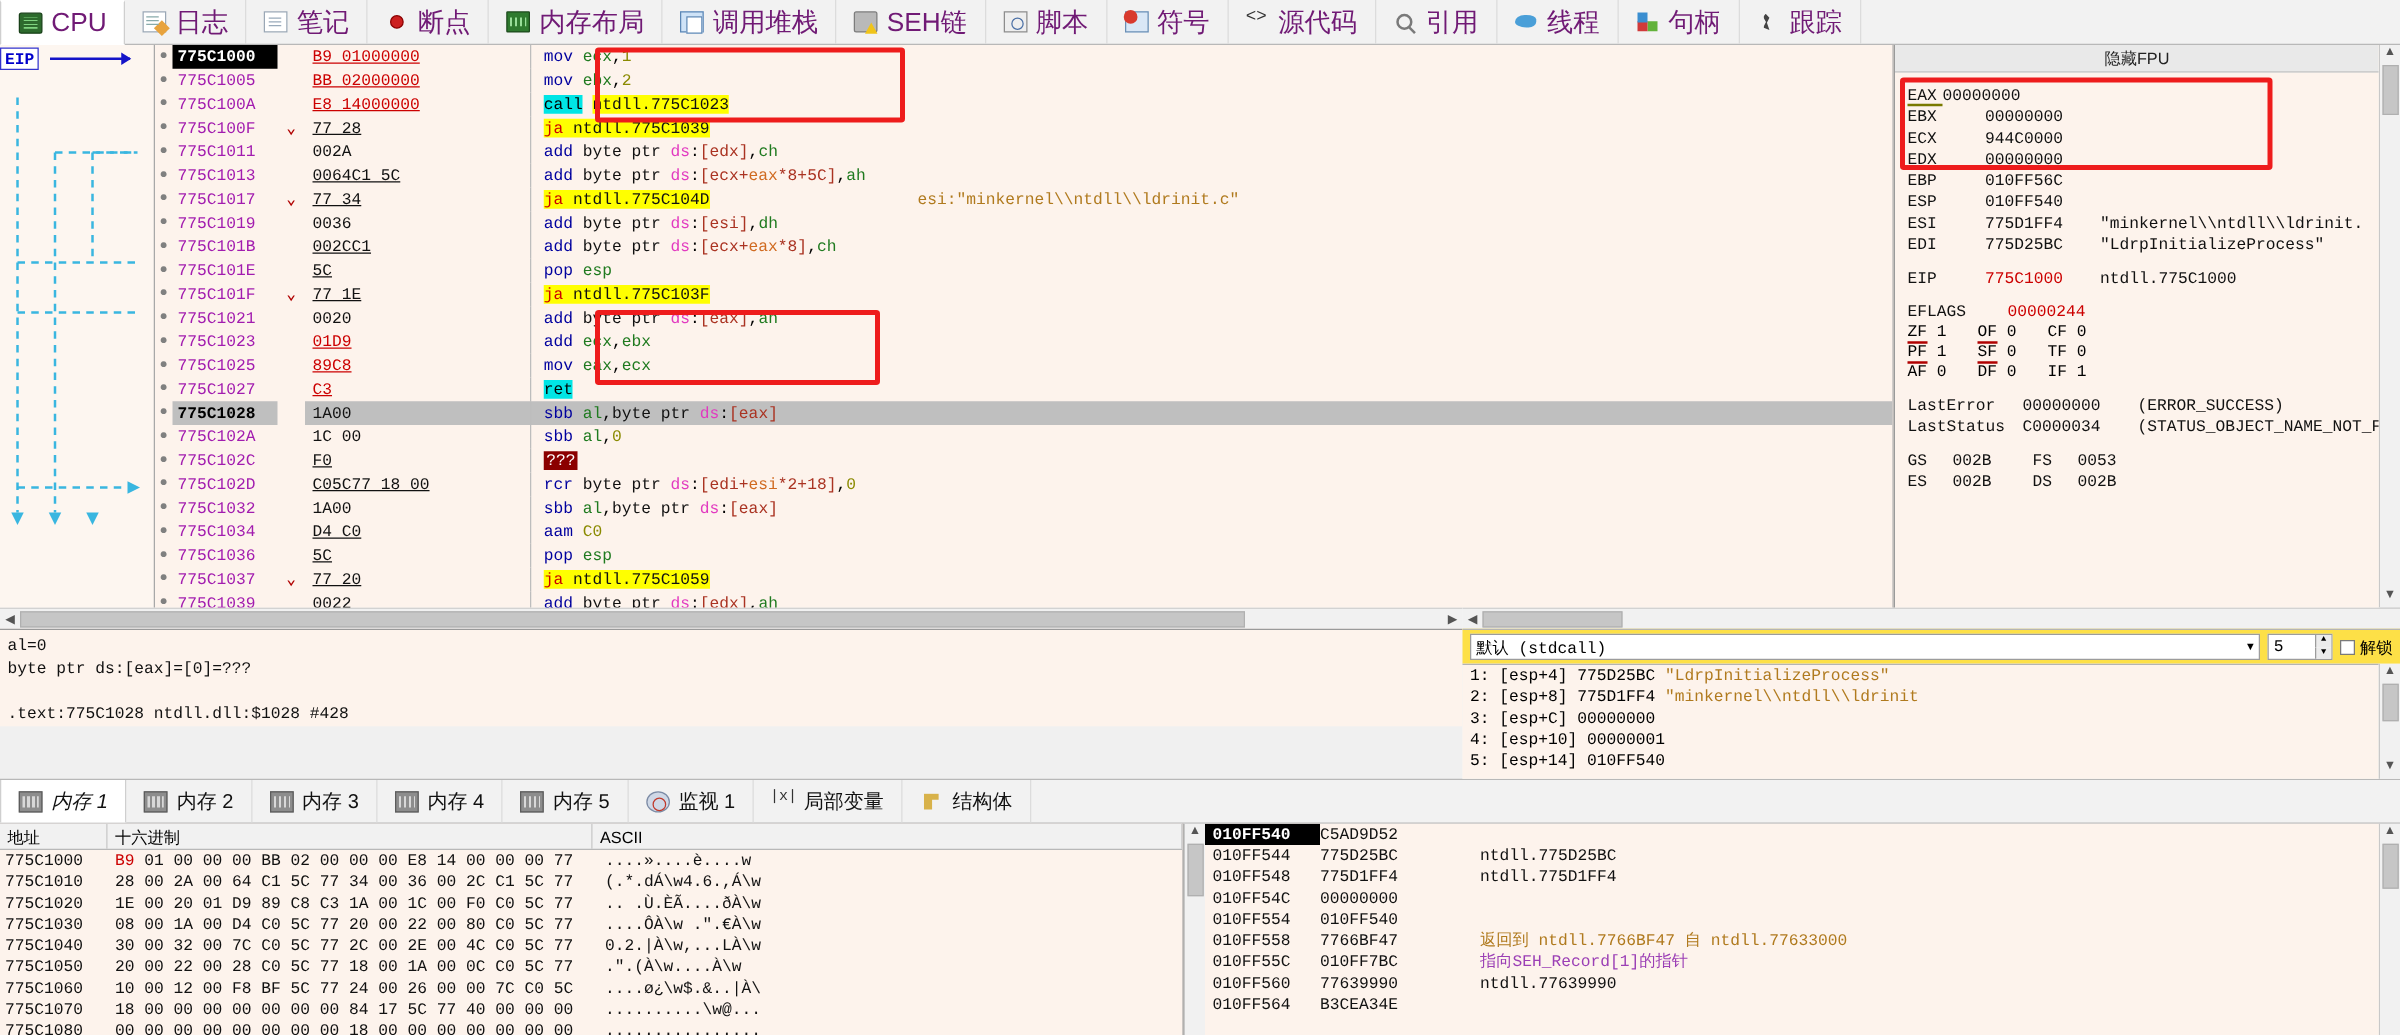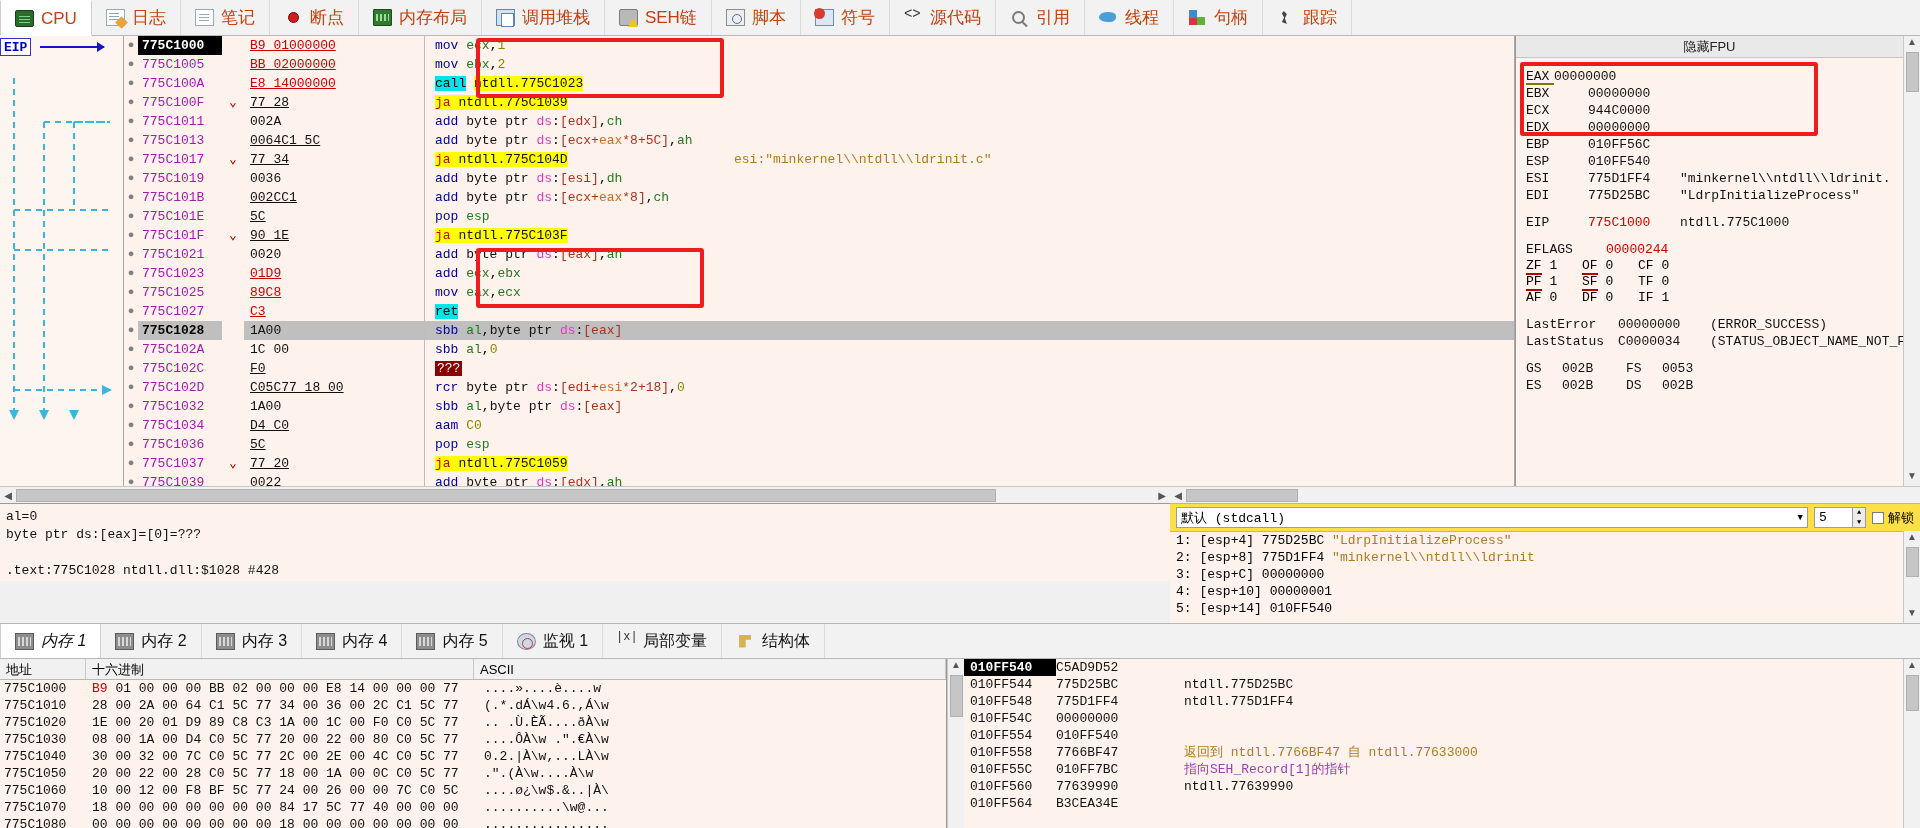--- a/index.html
+++ b/index.html
@@ -17,22 +17,22 @@
   .tabbar {
     display: flex; align-items: stretch;
     height: 36px;
     background: #f2f2f2;
     border-bottom: 1px solid #b8b8b8;
   }
   .tab {
     display: flex; align-items: center; gap: 7px;
     padding: 0 14px;
     border-right: 1px solid #dcdcdc;
-    font-size: 17px;
-    color: #c2410c;
+    font-size: 21px;
+    color: #701a75;
     cursor: default;
     white-space: nowrap;
   }
   .tab.active {
     background: #ffffff;
     border-top: 2px solid #ffffff;
     border-left: 1px solid #cfcfcf;
     border-right: 1px solid #cfcfcf;
     border-bottom: 1px solid #ffffff;
     margin-bottom: -1px;
@@ -417,21 +417,21 @@
             <span class="c-addr">775C101E</span>
             <span class="c-jmp"></span>
             <span class="c-bytes"><span class="u">5C</span></span>
             <span class="c-ins"><span class="mn">pop</span> <span class="reg">esp</span></span>
             <span class="c-cmt"></span>
           </div>
           <div class="drow">
             <span class="c-dot">●</span>
             <span class="c-addr">775C101F</span>
             <span class="c-jmp">⌄</span>
-            <span class="c-bytes"><span class="u">90 1E</span></span>
+            <span class="c-bytes"><span class="u">77 1E</span></span>
             <span class="c-ins"><span class="hl-yellow"><span class="mn">ja</span> ntdll.775C103F</span></span>
             <span class="c-cmt"></span>
           </div>
           <div class="drow">
             <span class="c-dot">●</span>
             <span class="c-addr">775C1021</span>
             <span class="c-jmp"></span>
             <span class="c-bytes">0020</span>
             <span class="c-ins"><span class="mn">add</span> <span class="mn-blk">byte ptr</span> <span class="seg">ds</span>:<span class="brk">[eax]</span>,<span class="reg">ah</span></span>
             <span class="c-cmt"></span>

